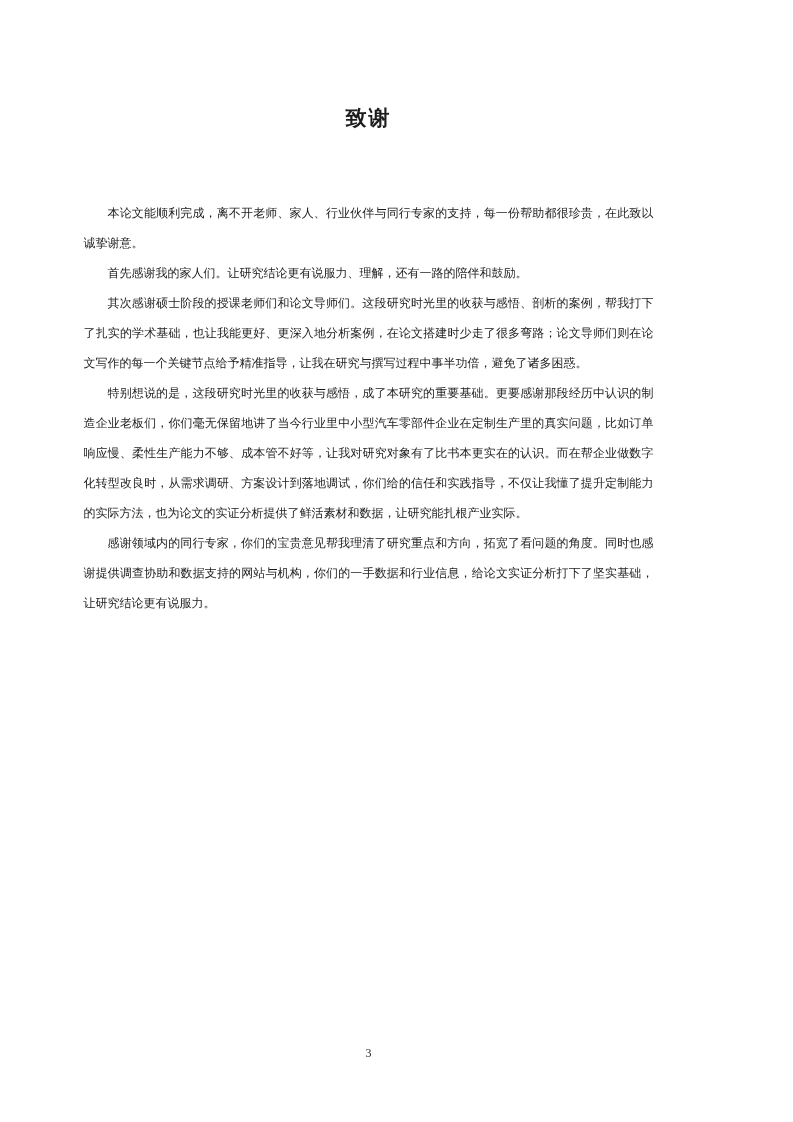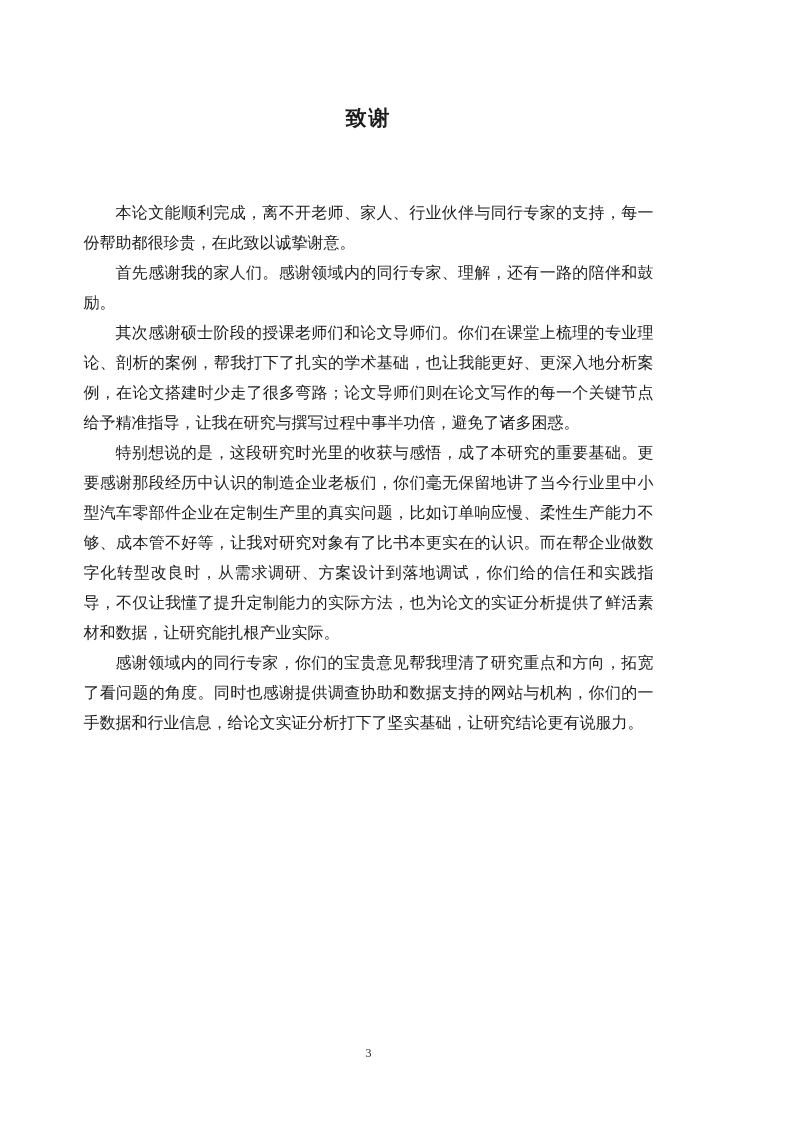--- a/index.html
+++ b/index.html
@@ -22,21 +22,21 @@
     text-align: center;
     font-size: 21px;
     font-weight: 600;
     letter-spacing: 2px;
     line-height: 30px;
     color: #1c1c1c;
   }
   .doc-body {
     width: 570px;
     margin: 65px auto 0 auto;
-    font-size: 16px;
+    font-size: 12px;
     line-height: 30px;
     text-align: justify;
     text-justify: inter-ideograph;
     color: #1c1c1c;
   }
   .doc-body p {
     margin: 0;
     text-indent: 2em;
     word-break: break-all;
   }
@@ -53,21 +53,21 @@
 </style>
 </head>
 <body>
 
 <div class="page">
 
   <h1 class="doc-title">致谢</h1>
 
   <div class="doc-body">
     <p>本论文能顺利完成，离不开老师、家人、行业伙伴与同行专家的支持，每一份帮助都很珍贵，在此致以诚挚谢意。</p>
-    <p>首先感谢我的家人们。感谢领域内的同行专家、理解，还有一路的陪伴和鼓励。</p>
-    <p>其次感谢硕士阶段的授课老师们和论文导师们。你们在课堂上梳理的专业理论、剖析的案例，帮我打下了扎实的学术基础，也让我能更好、更深入地分析案例，在论文搭建时少走了很多弯路；论文导师们则在论文写作的每一个关键节点给予精准指导，让我在研究与撰写过程中事半功倍，避免了诸多困惑。</p>
+    <p>首先感谢我的家人们。让研究结论更有说服力、理解，还有一路的陪伴和鼓励。</p>
+    <p>其次感谢硕士阶段的授课老师们和论文导师们。这段研究时光里的收获与感悟、剖析的案例，帮我打下了扎实的学术基础，也让我能更好、更深入地分析案例，在论文搭建时少走了很多弯路；论文导师们则在论文写作的每一个关键节点给予精准指导，让我在研究与撰写过程中事半功倍，避免了诸多困惑。</p>
     <p>特别想说的是，这段研究时光里的收获与感悟，成了本研究的重要基础。更要感谢那段经历中认识的制造企业老板们，你们毫无保留地讲了当今行业里中小型汽车零部件企业在定制生产里的真实问题，比如订单响应慢、柔性生产能力不够、成本管不好等，让我对研究对象有了比书本更实在的认识。而在帮企业做数字化转型改良时，从需求调研、方案设计到落地调试，你们给的信任和实践指导，不仅让我懂了提升定制能力的实际方法，也为论文的实证分析提供了鲜活素材和数据，让研究能扎根产业实际。</p>
     <p>感谢领域内的同行专家，你们的宝贵意见帮我理清了研究重点和方向，拓宽了看问题的角度。同时也感谢提供调查协助和数据支持的网站与机构，你们的一手数据和行业信息，给论文实证分析打下了坚实基础，让研究结论更有说服力。</p>
   </div>
 
   <div class="page-number">3</div>
 
 </div>
 
 </body></html>

